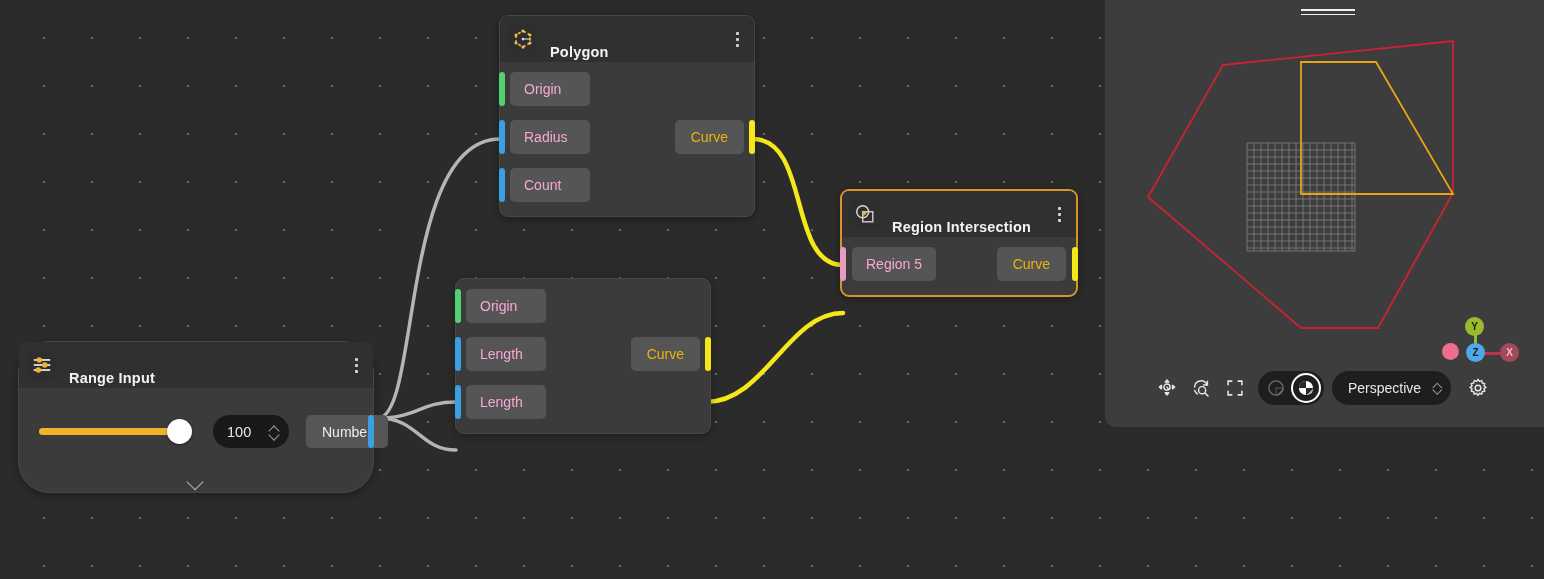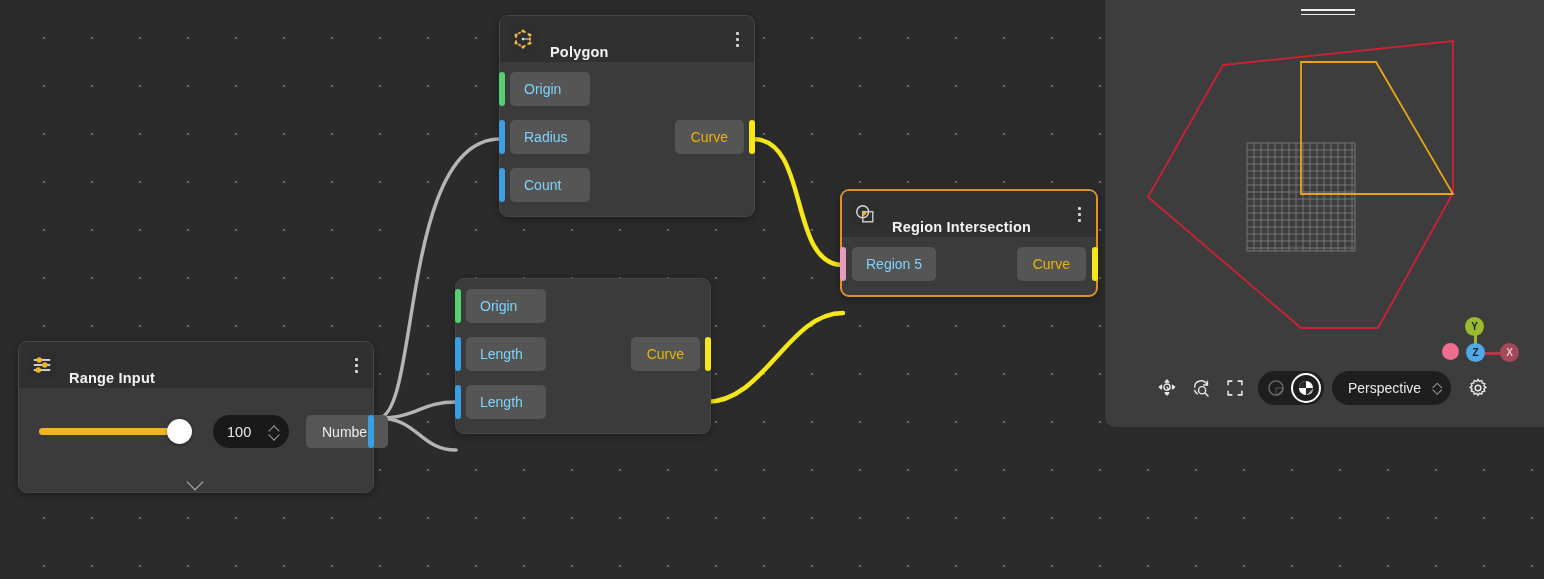--- a/index.html
+++ b/index.html
@@ -79,21 +79,21 @@
     width: 6px; height: 34px; border-radius: 3px;
   }
   .node.selected .port-in { left: -2px; }
   .pill-in {
     position: absolute; left: 10px; top: 0;
     height: 34px; min-width: 80px;
     background: #555555;
     border-radius: 5px;
     display: flex; align-items: center;
     padding: 0 14px;
-    color: #7dd3fc; font-size: 14px;
+    color: #f9a8d4; font-size: 14px;
     white-space: nowrap;
   }
   .port-out {
     position: absolute; right: -1px; top: 0;
     width: 6px; height: 34px; border-radius: 3px;
   }
   .node.selected .port-out { right: -2px; }
   .pill-out {
     position: absolute; right: 10px; top: 0;
     height: 34px;
@@ -297,21 +297,21 @@
         <span class="port-out" style="background:#f5e71a;"></span>
         <span class="pill-out">Curve</span>
       </div>
       <div class="row">
         <span class="port-in" style="background:#3b9fe0;"></span>
         <span class="pill-in">Length</span>
       </div>
     </div>
   </div>
 
-  <div class="node selected" id="node-region" style="left:840px; top:189px; width:258px;">
+  <div class="node selected" id="node-region" style="left:840px; top:189px; width:238px;">
     <div class="node-header">
       <span class="node-icon">
         <svg width="22" height="22" viewBox="0 0 24 24">
           <rect x="9.5" y="9.5" width="11" height="11" fill="none" stroke="#c9c9c9" stroke-width="1.6"></rect>
           <path d="M 9.5,9.5 L 14.2,9.5 A 6.5 6.5 0 0 1 9.5,14.2 Z" fill="#f0b429"></path>
           <circle cx="9.5" cy="9.5" r="6.5" fill="none" stroke="#d8d8d8" stroke-width="1.6"></circle>
         </svg>
       </span>
       <span class="node-title">Region Intersection</span>
       <span class="kebab">
@@ -323,21 +323,21 @@
     <div class="node-body">
       <div class="row">
         <span class="port-in" style="background:#e79bbd;"></span>
         <span class="pill-in">Region 5</span>
         <span class="port-out" style="background:#f5e71a;"></span>
         <span class="pill-out">Curve</span>
       </div>
     </div>
   </div>
 
-  <div class="node" id="node-range" style="left:18px; top:341px;">
+  <div class="node" id="node-range" style="left:18px; top:341px;border-radius:31px;">
     <div class="node-header">
       <span class="node-icon">
         <svg width="22" height="22" viewBox="0 0 24 24">
           <line x1="3" y1="6.5" x2="21" y2="6.5" stroke="#dcdcdc" stroke-width="2"></line>
           <line x1="3" y1="12" x2="21" y2="12" stroke="#dcdcdc" stroke-width="2"></line>
           <line x1="3" y1="17.5" x2="21" y2="17.5" stroke="#dcdcdc" stroke-width="2"></line>
           <circle cx="9" cy="6.5" r="3" fill="#f0b429"></circle>
           <circle cx="15" cy="12" r="3" fill="#f0b429"></circle>
           <circle cx="8" cy="17.5" r="3" fill="#f0b429"></circle>
         </svg>

